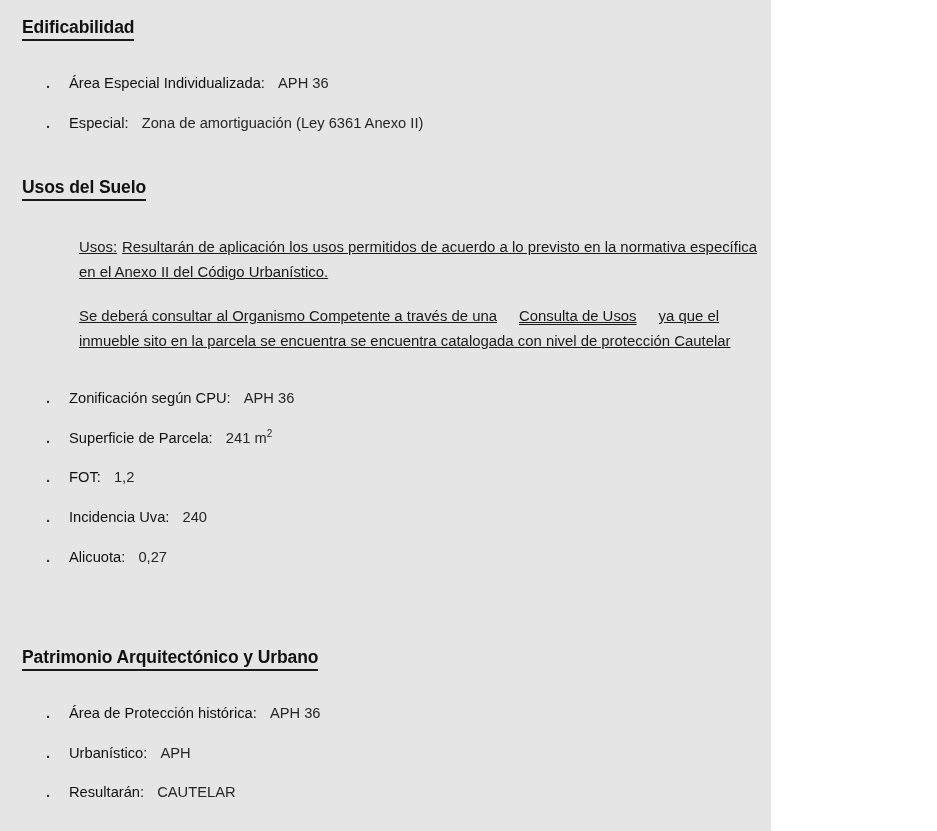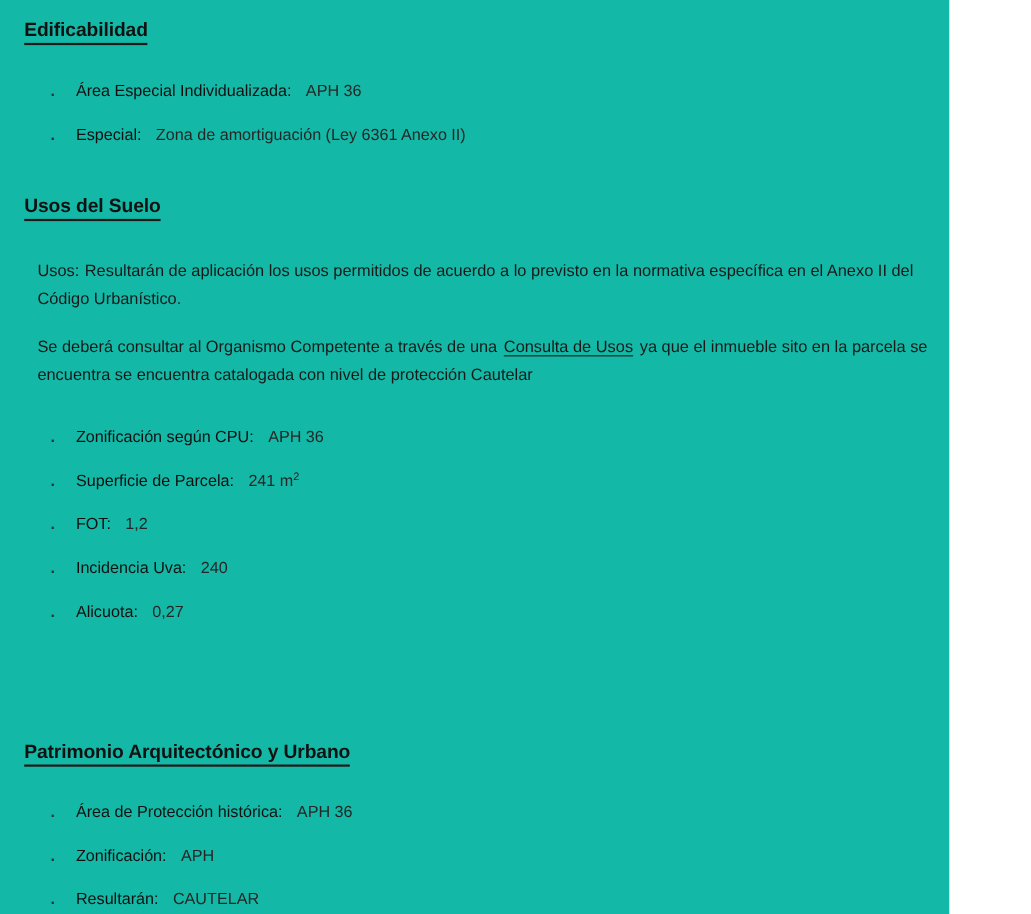--- a/index.html
+++ b/index.html
@@ -11,23 +11,23 @@
   body {
     width: 937px;
     height: 831px;
     overflow: hidden;
     font-family: "Liberation Sans", "DejaVu Sans", sans-serif;
     color: #1a1a1a;
     -webkit-font-smoothing: antialiased;
   }
   .page {
     position: relative;
-    width: 863px;
+    width: 771px;
     height: 831px;
-    background: #14b8a6;
+    background: #e5e5e5;
     box-sizing: border-box;
     padding: 0;
   }
 
   
   .section {
     margin: 0;
   }
   .section-heading {
     display: inline-block;
@@ -76,43 +76,43 @@
   }
   .bullet-value sup {
     font-size: 0.68em;
     vertical-align: super;
     line-height: 0;
   }
 
   
   .para {
     margin: 0;
-    padding-left: 34px;
+    padding-left: 79px;
     padding-right: 10px;
     font-size: 14.9px;
     line-height: 25px;
     color: #1a1a1a;
     max-width: 880px;
   }
   .para .lead {
     margin-right: 5px;
   }
   .inline-link {
     text-decoration: underline;
     text-underline-offset: 3px;
     color: #1a1a1a;
     cursor: pointer;
-    margin: 0 6px;
+    margin: 0 22px;
   }
 
   
   .blk-edificabilidad   { position: absolute; top: 2px;   left: 0; right: 0; }
-  .blk-usos             { position: absolute; top: 162px; left: 0; right: 0; }
+  .blk-usos             { position: absolute; top: 162px; left: 0; right: 0; text-decoration: underline; }
   .blk-desarrollo       { position: absolute; top: 370px; left: 0; right: 0; }
-  .blk-patrimonio       { position: absolute; top: 658px; left: 0; right: 0; }
+  .blk-patrimonio       { position: absolute; top: 632px; left: 0; right: 0; }
 
   .gap-after-heading { height: 20px; }
   .item-gap          { height: 22px; }
   .para-gap          { height: 19px; }
 </style>
 </head>
 <body>
 
 <div class="page">
 
@@ -189,21 +189,21 @@
     <div class="gap-after-heading"></div>
     <ul class="bullet-list">
       <li class="bullet-item">
         <span class="bullet-marker">.</span>
         <span class="bullet-label">Área de Protección histórica:</span>
         <span class="bullet-value">APH 36</span>
       </li>
       <li class="item-gap"></li>
       <li class="bullet-item">
         <span class="bullet-marker">.</span>
-        <span class="bullet-label">Zonificación:</span>
+        <span class="bullet-label">Urbanístico:</span>
         <span class="bullet-value">APH</span>
       </li>
       <li class="item-gap"></li>
       <li class="bullet-item">
         <span class="bullet-marker">.</span>
         <span class="bullet-label">Resultarán:</span>
         <span class="bullet-value">CAUTELAR</span>
       </li>
     </ul>
   </section>

